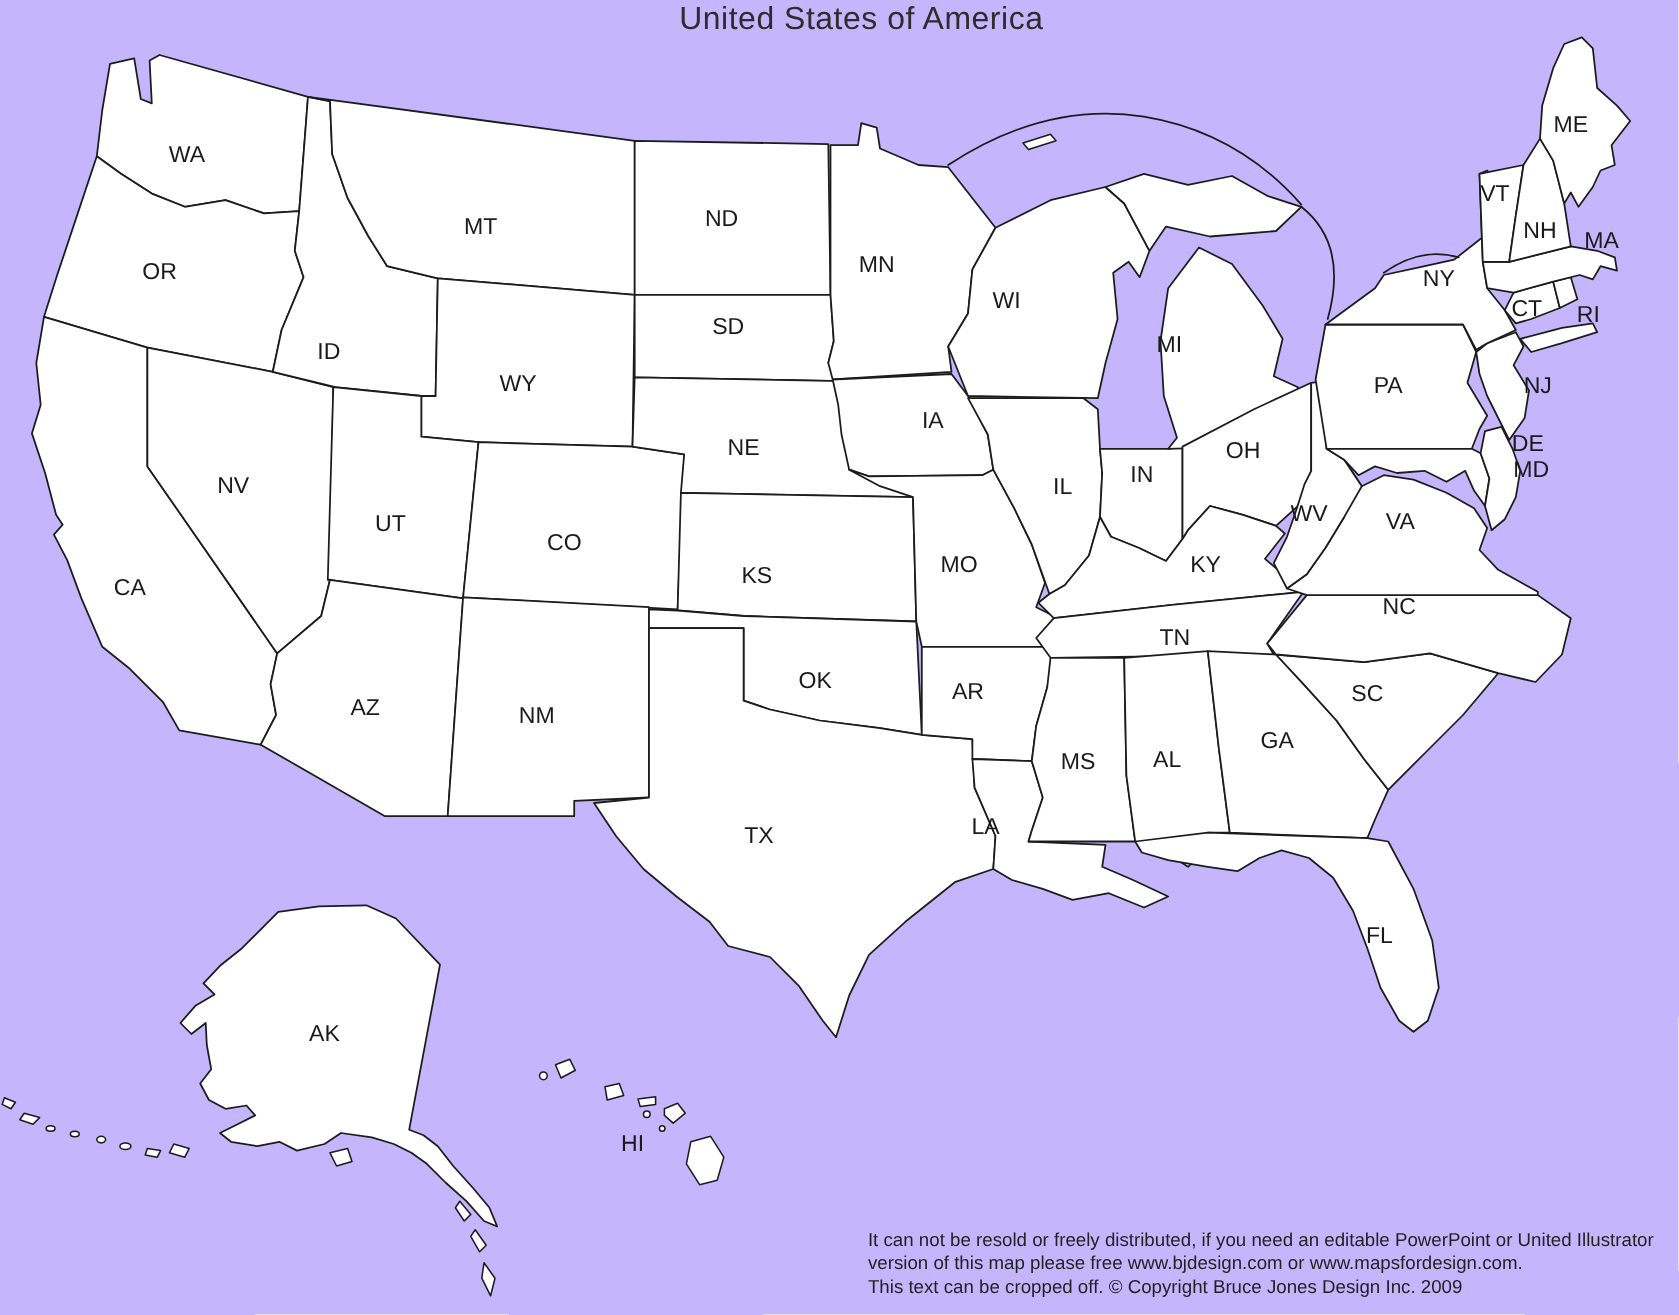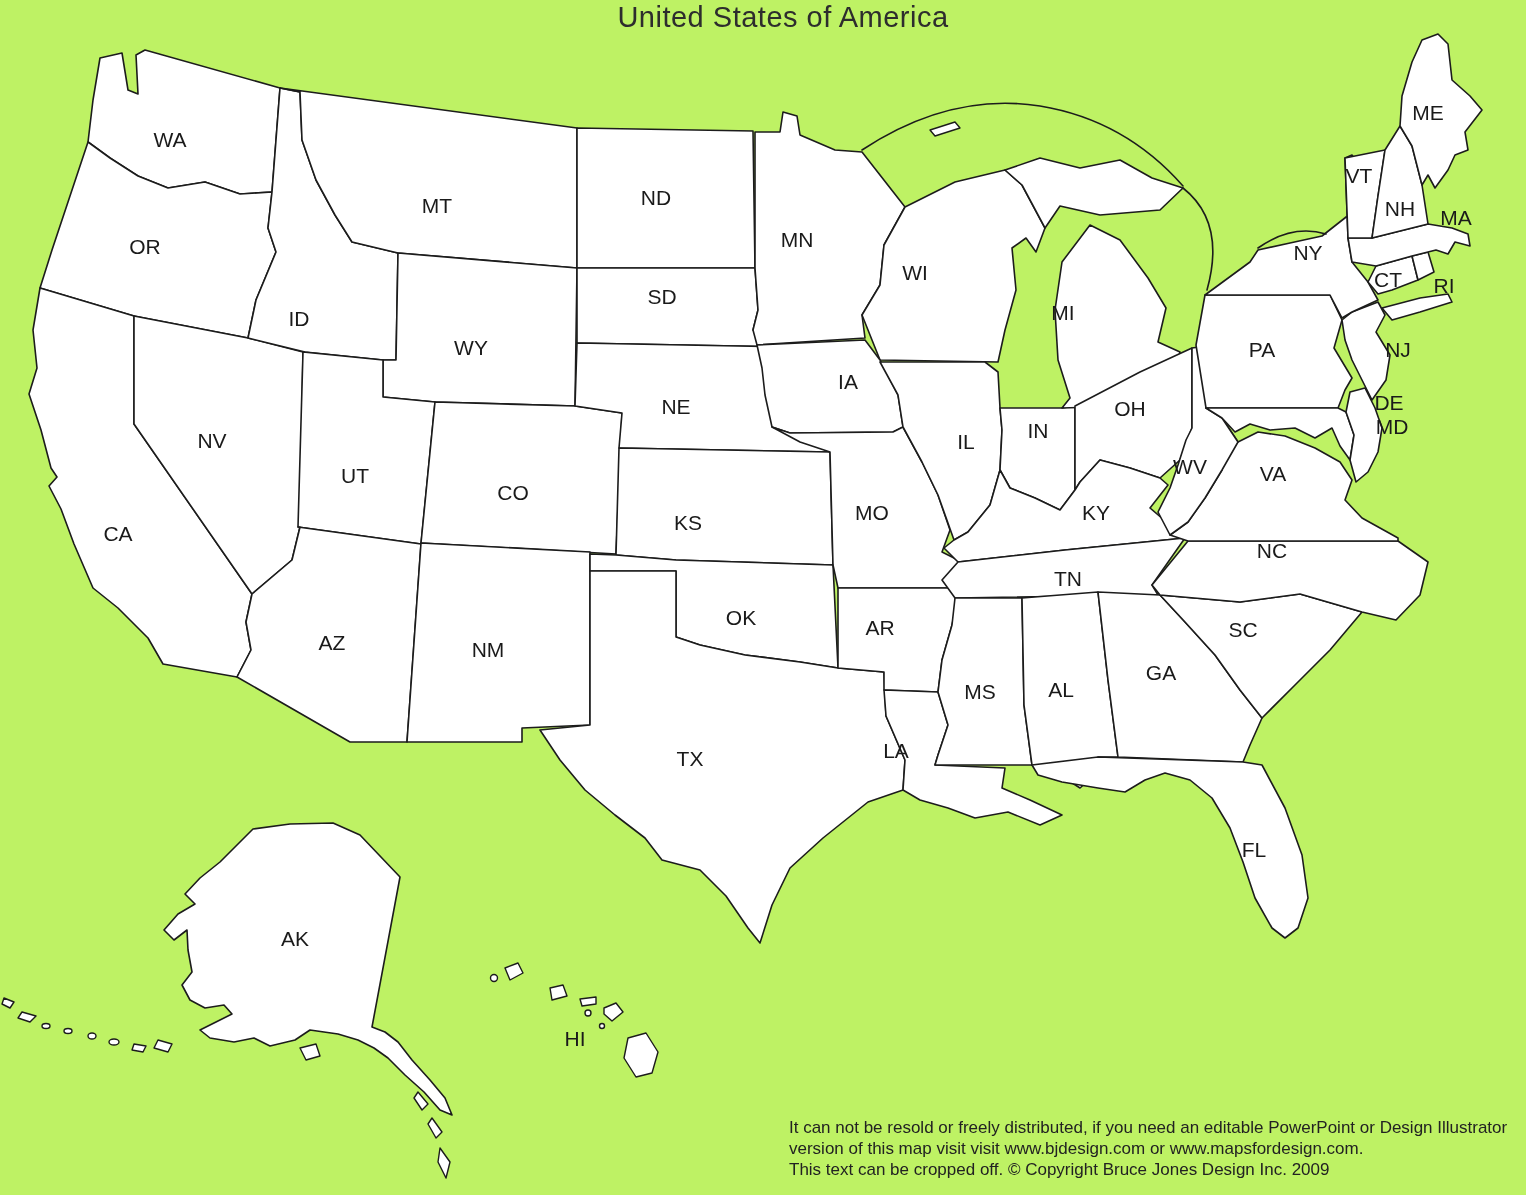--- a/index.html
+++ b/index.html
@@ -1,20 +1,20 @@
 <!DOCTYPE html>
 <html style="--line: #1c1c1c;"><head>
 <meta charset="utf-8">
 <style>
   html,body{margin:0;padding:0;background:#ffffff;}
   .page{
     position:relative;
     width:1526px;
     height:1195px;
-    background:#bef264;
+    background:#c4b5fd;
     font-family:"Liberation Sans", sans-serif;
     overflow:hidden;
   }
   .title{
     position:absolute;
     top:1px; left:0; right:0;
     text-align:center;
     text-indent:40px;
     font-size:29px;
     color:#2d2d2d;
@@ -205,18 +205,18 @@
         <text x="1456" y="225" class="state-label" fill="#1a1a1a">MA</text>
         <text x="1359" y="183" class="state-label" fill="#1a1a1a">VT</text>
         <text x="1400" y="216" class="state-label" fill="#1a1a1a">NH</text>
         <text x="1428" y="120" class="state-label" fill="#1a1a1a">ME</text>
         <text x="295" y="946" class="state-label" fill="#1a1a1a">AK</text>
         <text x="575" y="1046" class="state-label" fill="#1a1a1a">HI</text>
       </g>
   </svg>
 
   <div class="footer">
-    <div>It can not be resold or freely distributed, if you need an editable PowerPoint or Design Illustrator</div>
-    <div>version of this map visit visit www.bjdesign.com or www.mapsfordesign.com.</div>
+    <div>It can not be resold or freely distributed, if you need an editable PowerPoint or United Illustrator</div>
+    <div>version of this map please free www.bjdesign.com or www.mapsfordesign.com.</div>
     <div>This text can be cropped off.  © Copyright Bruce Jones Design Inc. 2009</div>
   </div>
 
 </div>
 
 </body></html>

